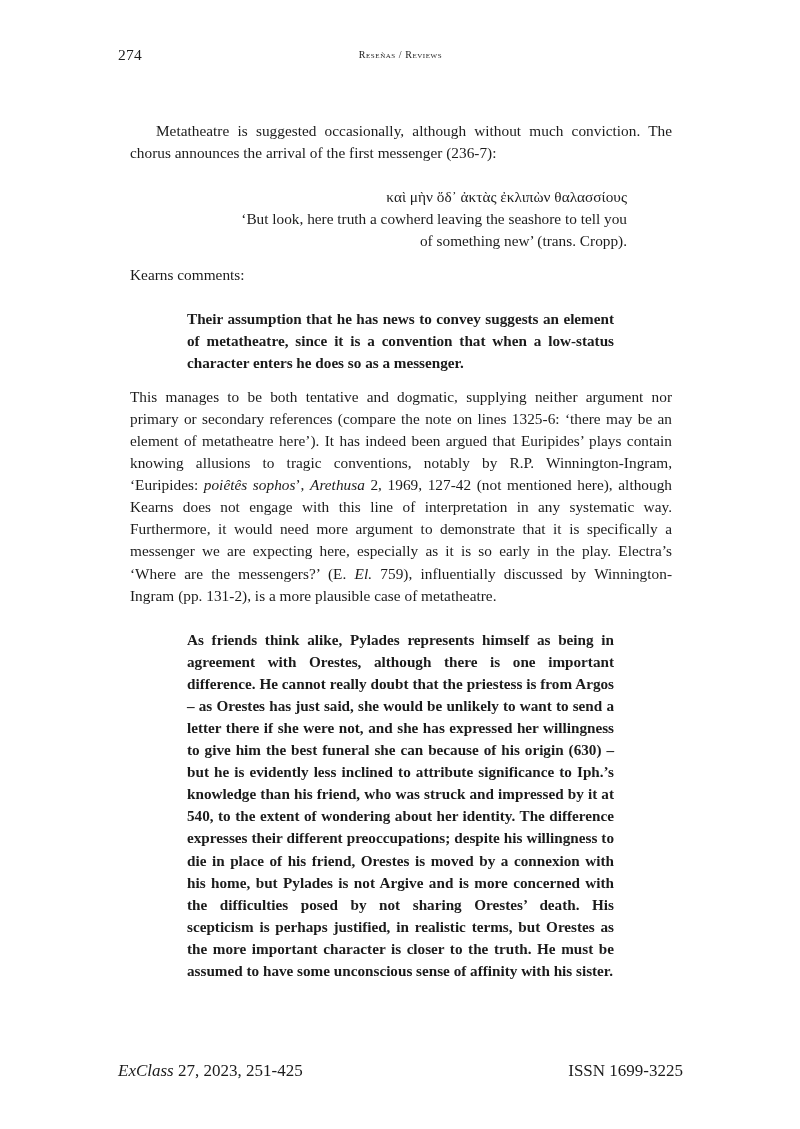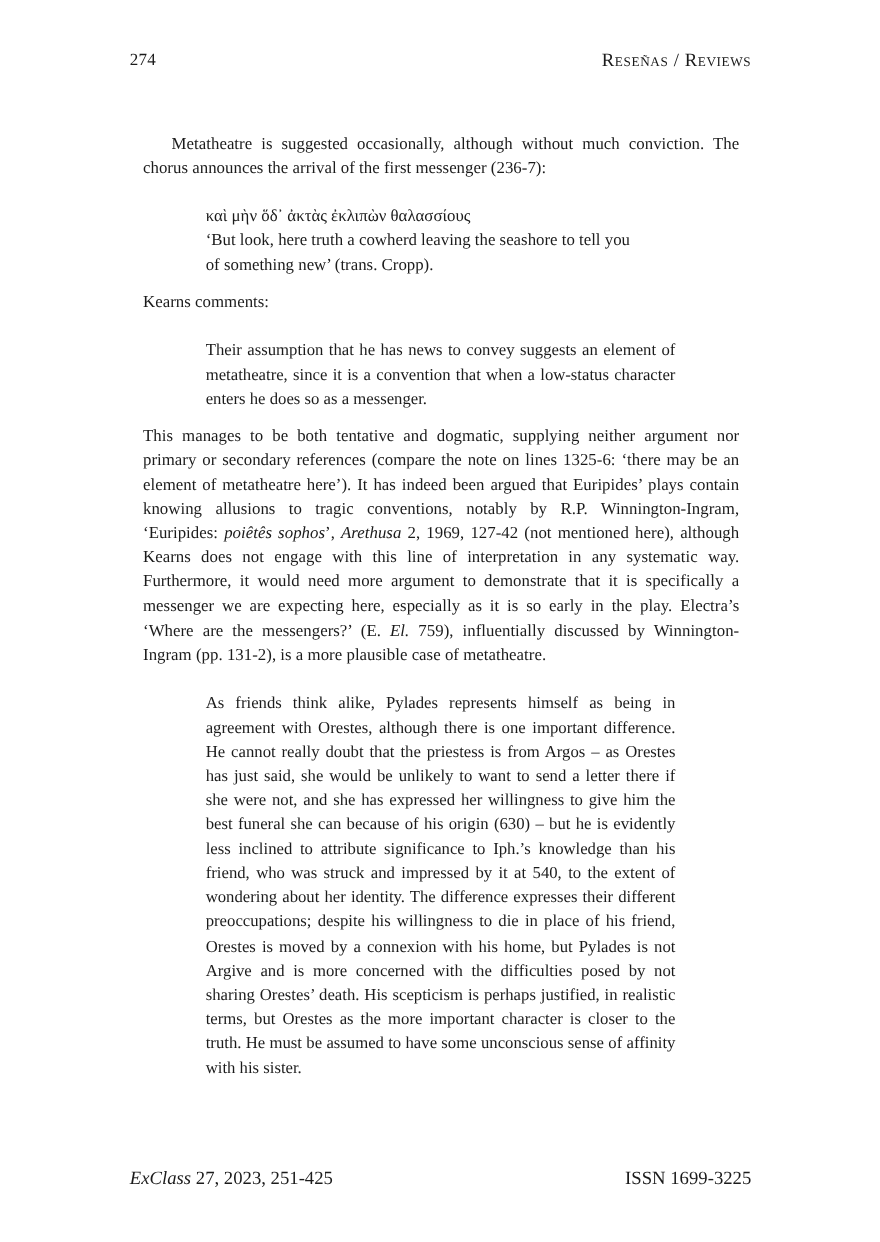--- a/index.html
+++ b/index.html
@@ -38,22 +38,22 @@
     top: 0;
     font-size: 15.5px;
     line-height: 22px;
     letter-spacing: 0.2px;
   }
   .head-title {
     position: absolute;
     left: 0;
     top: 0;
     width: 565px;
-    text-align: right;
-    font-size: 17px;
+    text-align: center;
+    font-size: 10px;
     line-height: 22px;
     font-variant: small-caps;
     letter-spacing: 0.55px;
   }
 
   
   .column {
     position: absolute;
     left: 118px;
     top: 108px;
@@ -74,35 +74,36 @@
 
   .gap-before { margin-top: 22px; }
 
   
   .quote-verse {
     margin: 0;
     margin-left: 69px;
     width: 440px;
     font-size: 15.3px;
     line-height: 21.9px;
-    text-align: left;
+    text-align: right;
   }
   .quote-verse .gk {
     font-family: "Liberation Serif", "DejaVu Serif", serif;
   }
 
   .quote-block {
     margin: 5px;
     margin-left: 69px;
     width: 427px;
     font-size: 15.2px;
     line-height: 22.1px;
     text-align: justify;
     text-justify: inter-word;
     hyphens: none;
+    font-weight: bold;
   }
 
   
   .footer {
     position: absolute;
     left: 118px;
     top: 1061px;
     width: 565px;
     height: 20px;
     font-size: 17px;

